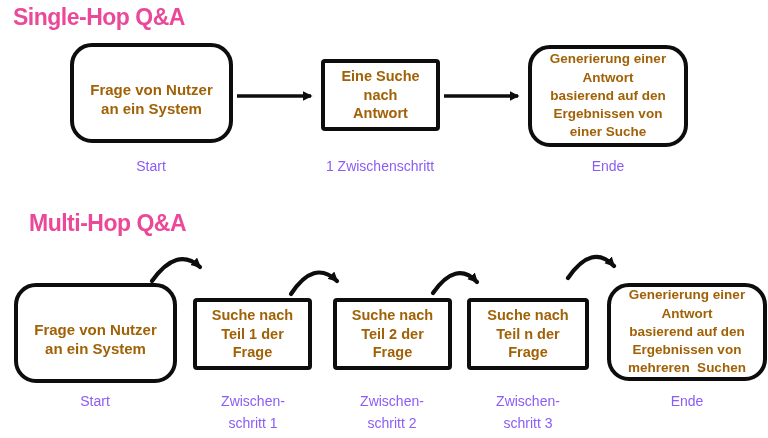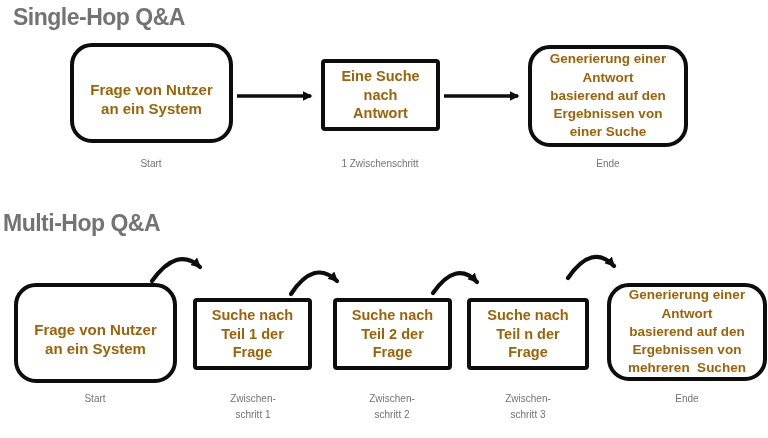--- a/index.html
+++ b/index.html
@@ -10,21 +10,21 @@
     background: #ffffff;
     font-family: "Liberation Sans", sans-serif;
     color: #111111;
     overflow: hidden;
   }
   .section-title {
     position: absolute;
     font-size: 23px;
     font-weight: 800;
     letter-spacing: -0.5px;
-    color: #737373;
+    color: #ec4899;
     white-space: nowrap;
   }
   .node {
     position: absolute;
     box-sizing: border-box;
     border: 4px solid #0d0d0d;
     background: #ffffff;
     display: flex;
     align-items: center;
     justify-content: center;
@@ -38,23 +38,23 @@
     color: #a16207;
     line-height: 1.3;
     padding: 2px 4px;
   }
   .t15   { font-size: 15px; margin-top: 12px; }
   .t14   { font-size: 14.5px; }
   .t13   { font-size: 13.5px; line-height: 1.35; }
   .caption {
     position: absolute;
     transform: translateX(-50%);
-    font-size: 10px;
+    font-size: 14px;
     font-weight: 400;
-    color: #737373;
+    color: #8b5cf6;
     text-align: center;
     white-space: pre-line;
     line-height: 1.55;
   }
   svg.arrows {
     position: absolute;
     left: 0; top: 0;
     width: 768px; height: 438px;
     pointer-events: none;
   }
@@ -96,21 +96,21 @@
 Antwort
 basierend auf den
 Ergebnissen von
 einer Suche</span>
   </div>
 
   <div class="caption" style="left:151px; top:156px;">Start</div>
   <div class="caption" style="left:380px; top:156px;">1 Zwischenschritt</div>
   <div class="caption" style="left:608px; top:156px;">Ende</div>
 
-  <div class="section-title" style="left:3px; top:210px;">Multi-Hop Q&amp;A</div>
+  <div class="section-title" style="left:29px; top:210px;">Multi-Hop Q&amp;A</div>
 
   <div class="node big" style="left:14px; top:283px; width:163px; height:100px;">
     <span class="node-text t15">Frage von Nutzer
 an ein System</span>
   </div>
   <div class="node small" style="left:193px; top:298px; width:119px; height:72px;">
     <span class="node-text t14">Suche nach
 Teil 1 der
 Frage</span>
   </div>

